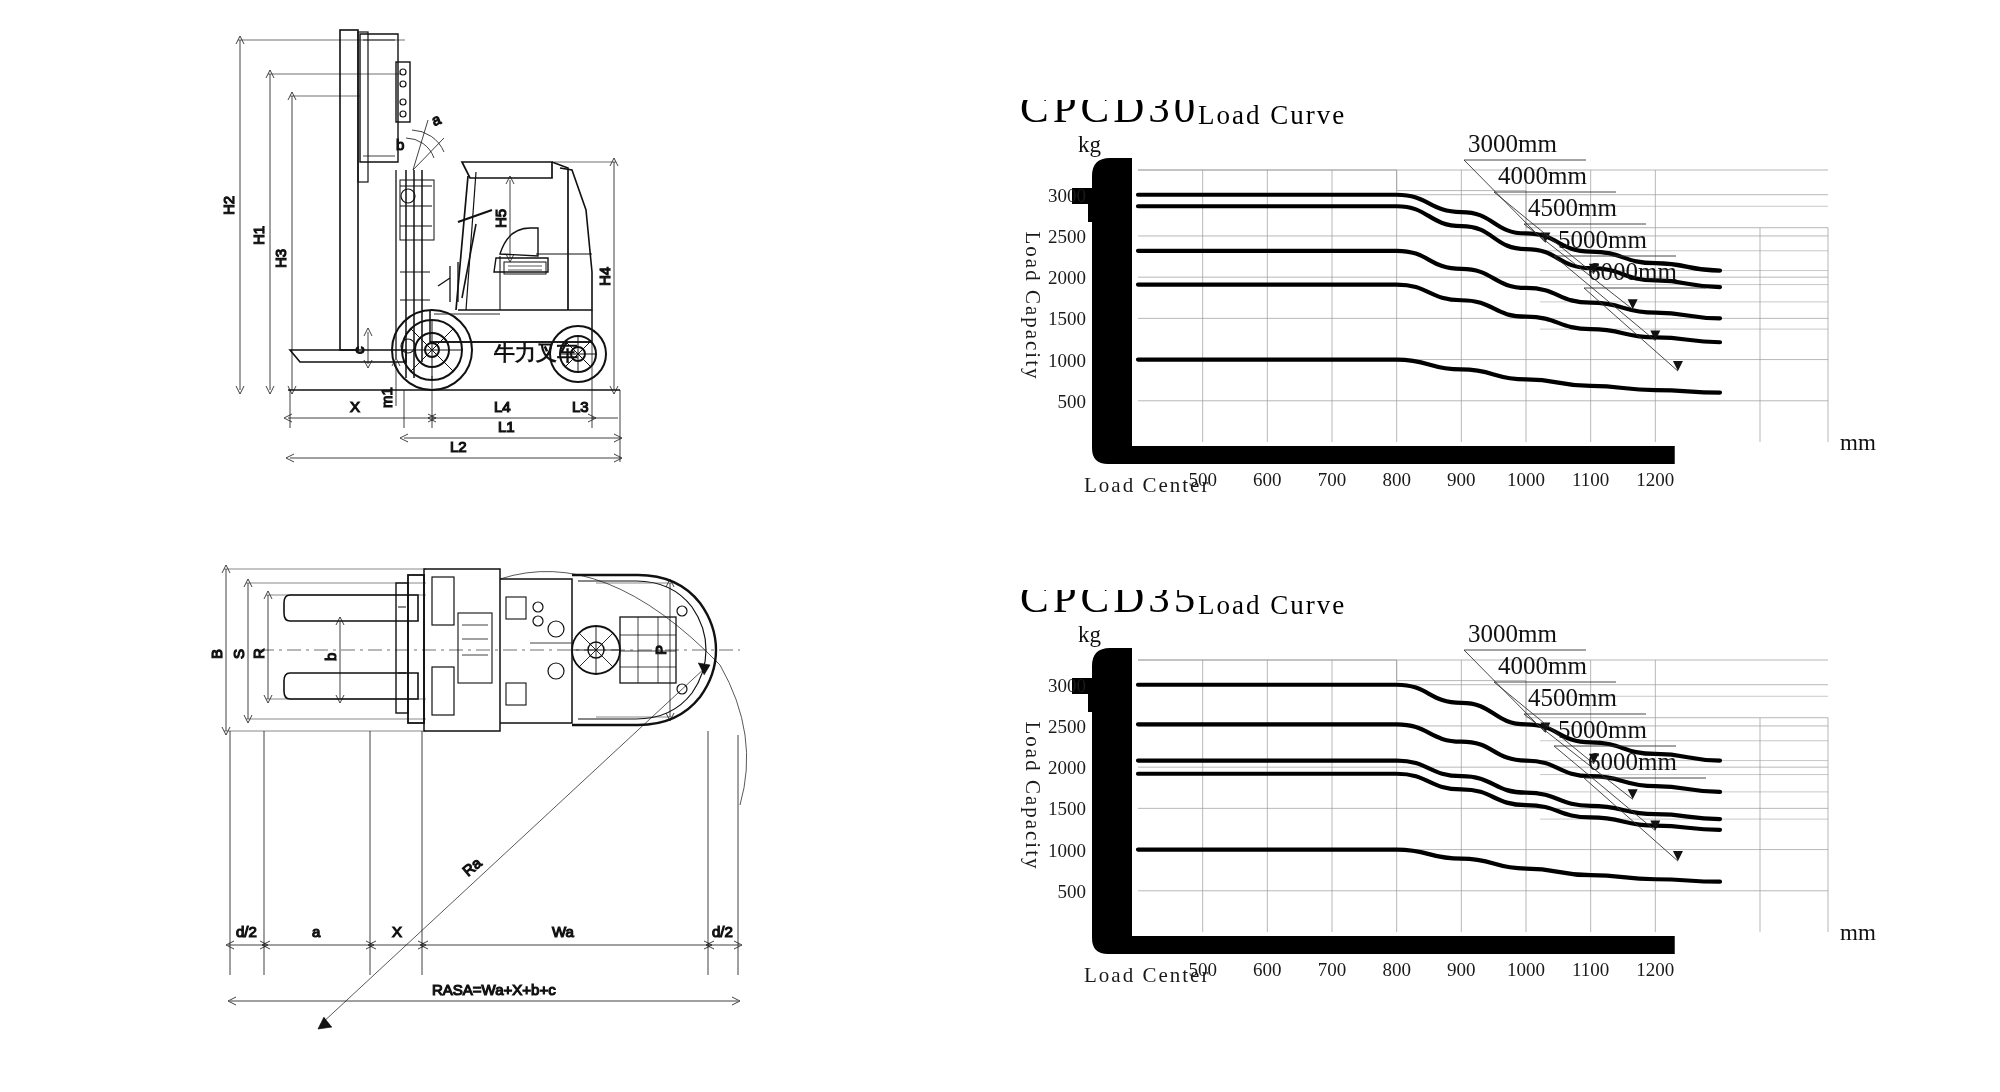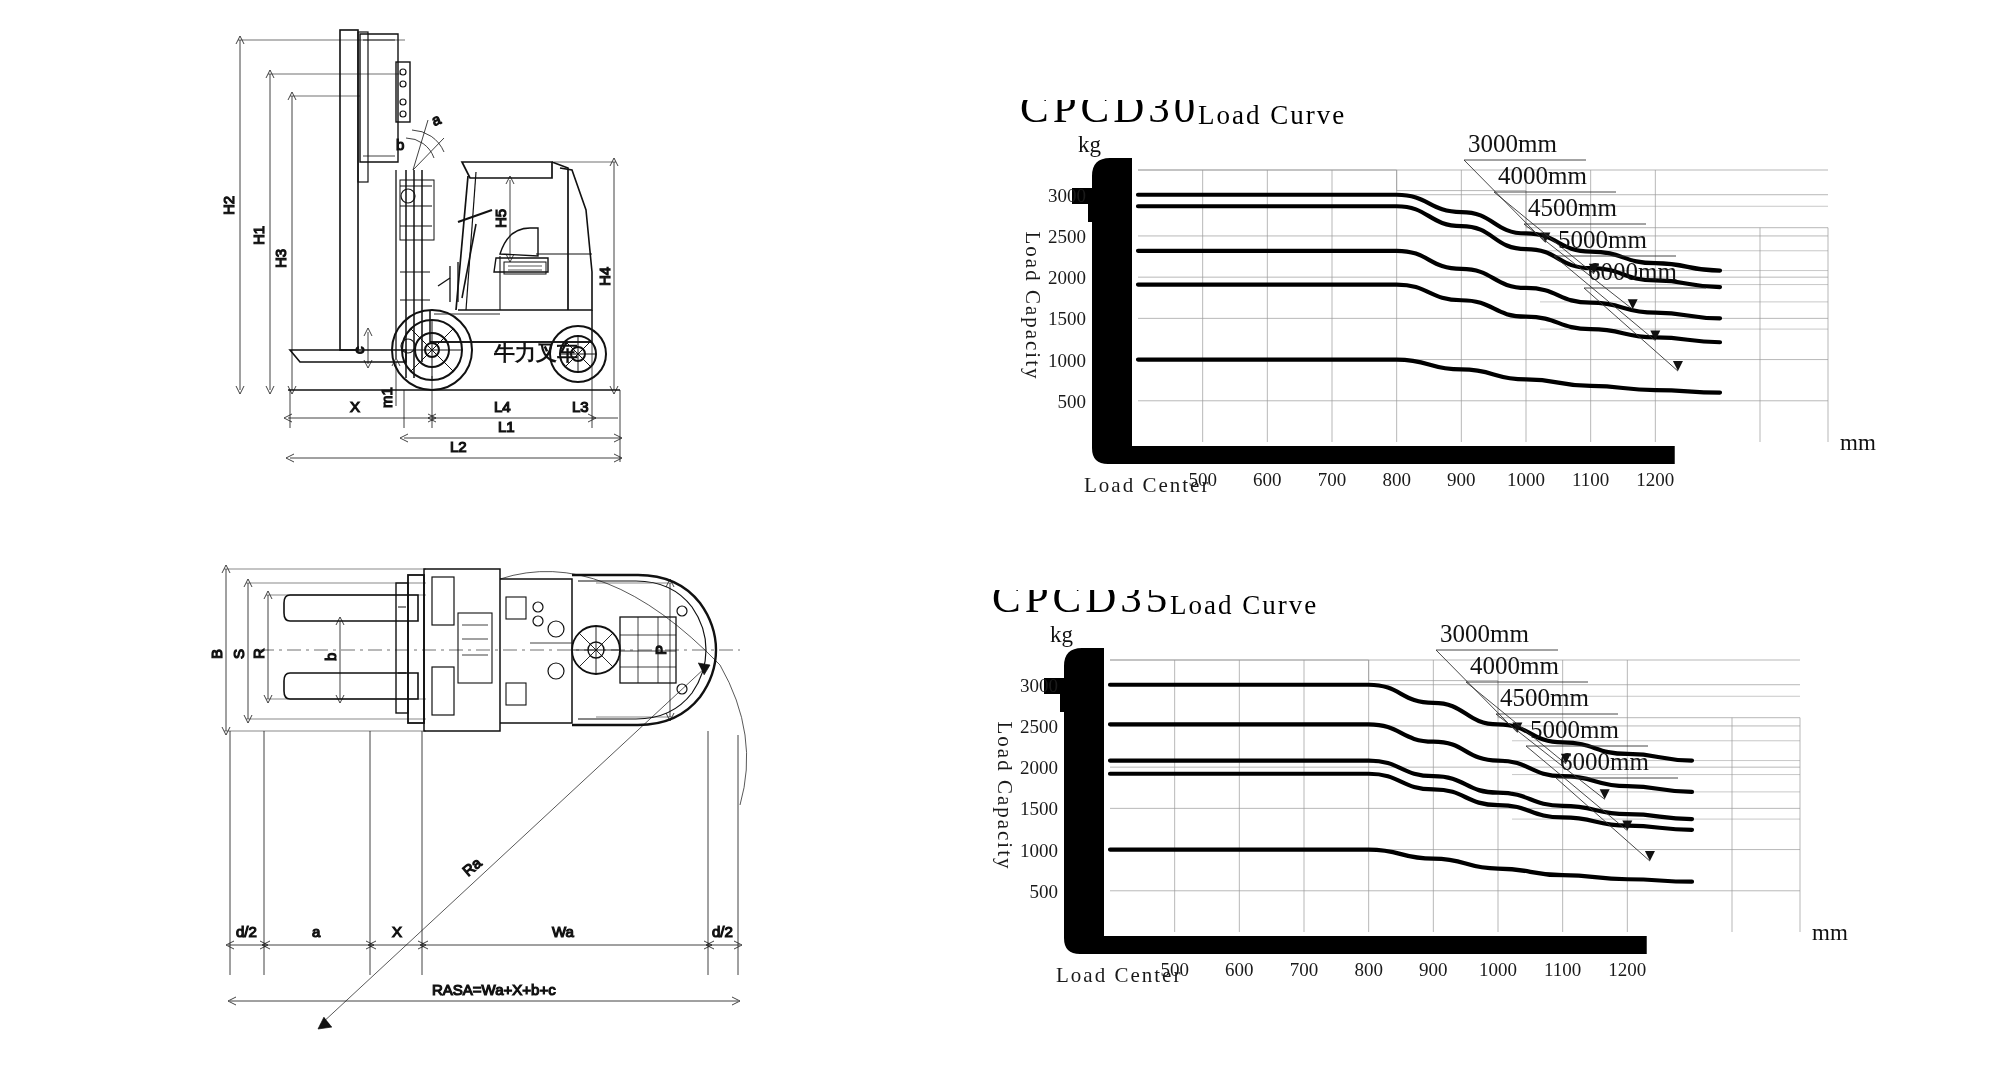--- a/index.html
+++ b/index.html
@@ -374,21 +374,21 @@
             <path d="M630.3333333333333 188.61818181818182 L635.3333333333333 198.61818181818182 L640.3333333333333 188.61818181818182 Z" fill="#111" stroke="none"></path>
             <text x="568" y="138" class="mmlab">6000mm</text>
             <path d="M564 146 L686 146" stroke="#333" stroke-width="0.9" fill="none"></path>
             <path d="M564 146 L657.9666666666667 229.11515151515152" stroke="#333" stroke-width="0.9" fill="none"></path>
             <path d="M652.9666666666667 219.11515151515152 L657.9666666666667 229.11515151515152 L662.9666666666667 219.11515151515152 Z" fill="#111" stroke="none"></path>
           </g>
         </g>
       </svg>
   </div>
 
-  <div class="panel" style="left:992px;top:590px;width:980px;height:400px;">
+  <div class="panel" style="left:1020px;top:590px;width:980px;height:400px;">
     <svg id="svg-cpcd35" width="980" height="400" viewBox="0 0 980 400">
         <text x="0" y="22" class="title-big">CPCD35</text>
         <text x="178" y="24" class="title-small">Load Curve</text>
         <g transform="translate(0,42)">
           <g stroke="#9a9a9a" stroke-width="0.7" fill="none">
             <line x1="118" y1="258.7878787878788" x2="808" y2="258.7878787878788"></line>
             <line x1="118" y1="217.57575757575756" x2="808" y2="217.57575757575756"></line>
             <line x1="118" y1="176.36363636363637" x2="808" y2="176.36363636363637"></line>
             <line x1="118" y1="135.15151515151516" x2="808" y2="135.15151515151516"></line>
             <line x1="118" y1="93.93939393939394" x2="808" y2="93.93939393939394"></line>

